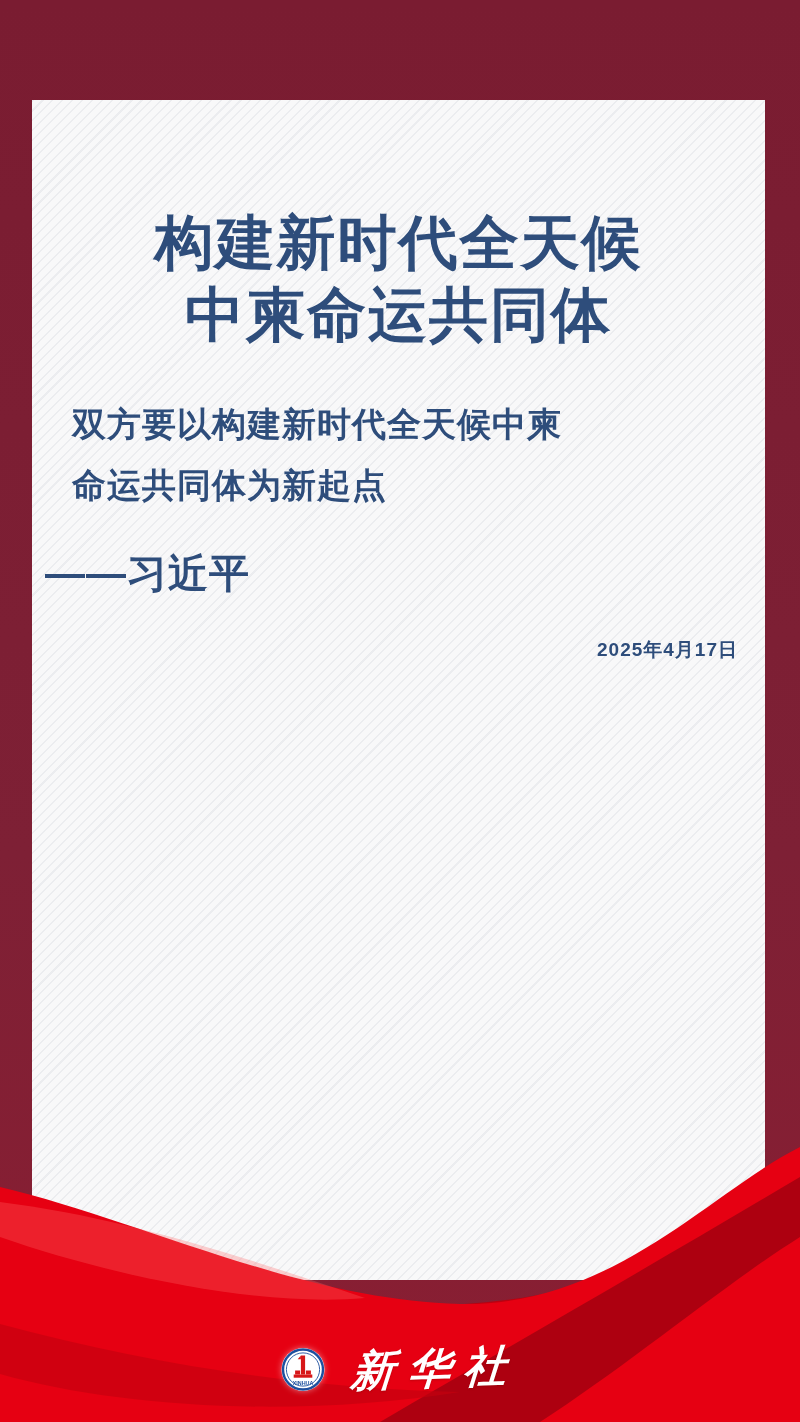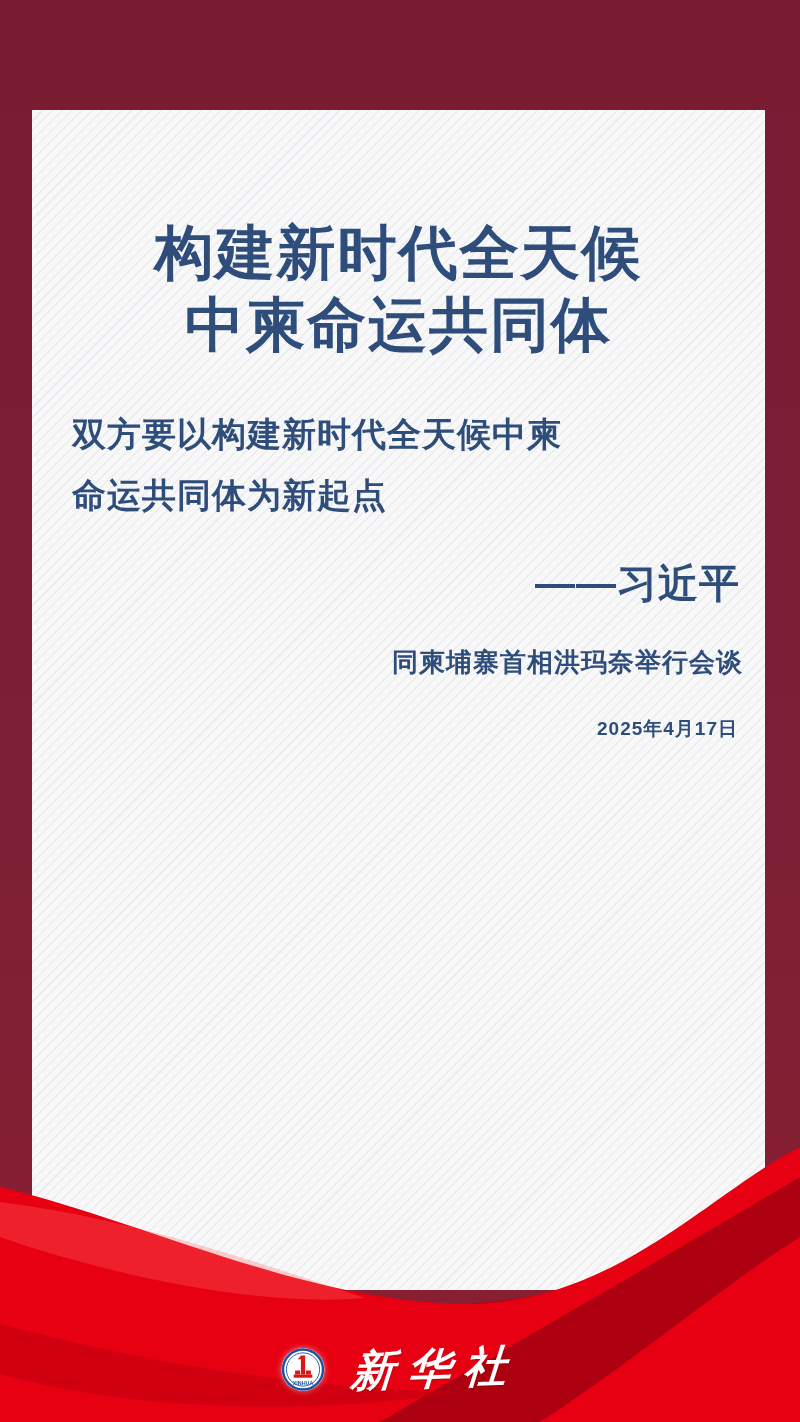--- a/index.html
+++ b/index.html
@@ -11,21 +11,21 @@
     width: 800px;
     height: 1422px;
     background: linear-gradient(180deg, #7a1c31 0%, #7e2035 60%, #8a1e32 100%);
     overflow: hidden;
   }
 
   
   .card {
     position: absolute;
     left: 32px;
-    top: 110px;
+    top: 100px;
     width: 733px;
     height: 1180px;
     background-color: #f8f8f9;
     background-image: repeating-linear-gradient(
       135deg,
       rgba(125, 135, 155, 0.10) 0px,
       rgba(125, 135, 155, 0.10) 1.5px,
       transparent 1.5px,
       transparent 7px
     );
@@ -63,25 +63,25 @@
     font-weight: bold;
     line-height: 1.0;
     margin-bottom: 41px;
     letter-spacing: 1px;
     white-space: nowrap;
   }
 
   .attribution {
     margin-top: 30px;
     padding-right: 25px;
-    text-align: right;
     color: #2e4d7b;
     font-size: 40px;
     font-weight: bold;
     letter-spacing: 1px;
+    padding-left: 13px;
   }
 
   .context-line {
     margin-top: 34px;
     padding-right: 22px;
     text-align: right;
     color: #2e4d7b;
     font-size: 26px;
     font-weight: bold;
     letter-spacing: 1px;
@@ -149,21 +149,20 @@
     </div>
 
     <div class="body-text">
       <div>双方要以构建新时代全天候中柬</div>
       <div>命运共同体为新起点</div>
     </div>
 
 
     <div class="attribution">——习近平</div>
 
-    <div class="context-line">同柬埔寨首相洪玛奈举行会谈</div>
 
     <div class="date-line">2025年4月17日</div>
 
   </div>
 
   <svg class="waves" viewBox="0 0 800 290" preserveAspectRatio="none" aria-hidden="true">
 
     <path d="M0,95 C180,160 430,208 620,142 C705,112 762,70 800,40 L800,290 L0,290 Z" fill="#bc0010"></path>
 
     <path d="M0,55 C140,88 300,168 460,172 C612,175 710,60 800,15 L800,290 L0,290 Z" fill="#e60012"></path>

